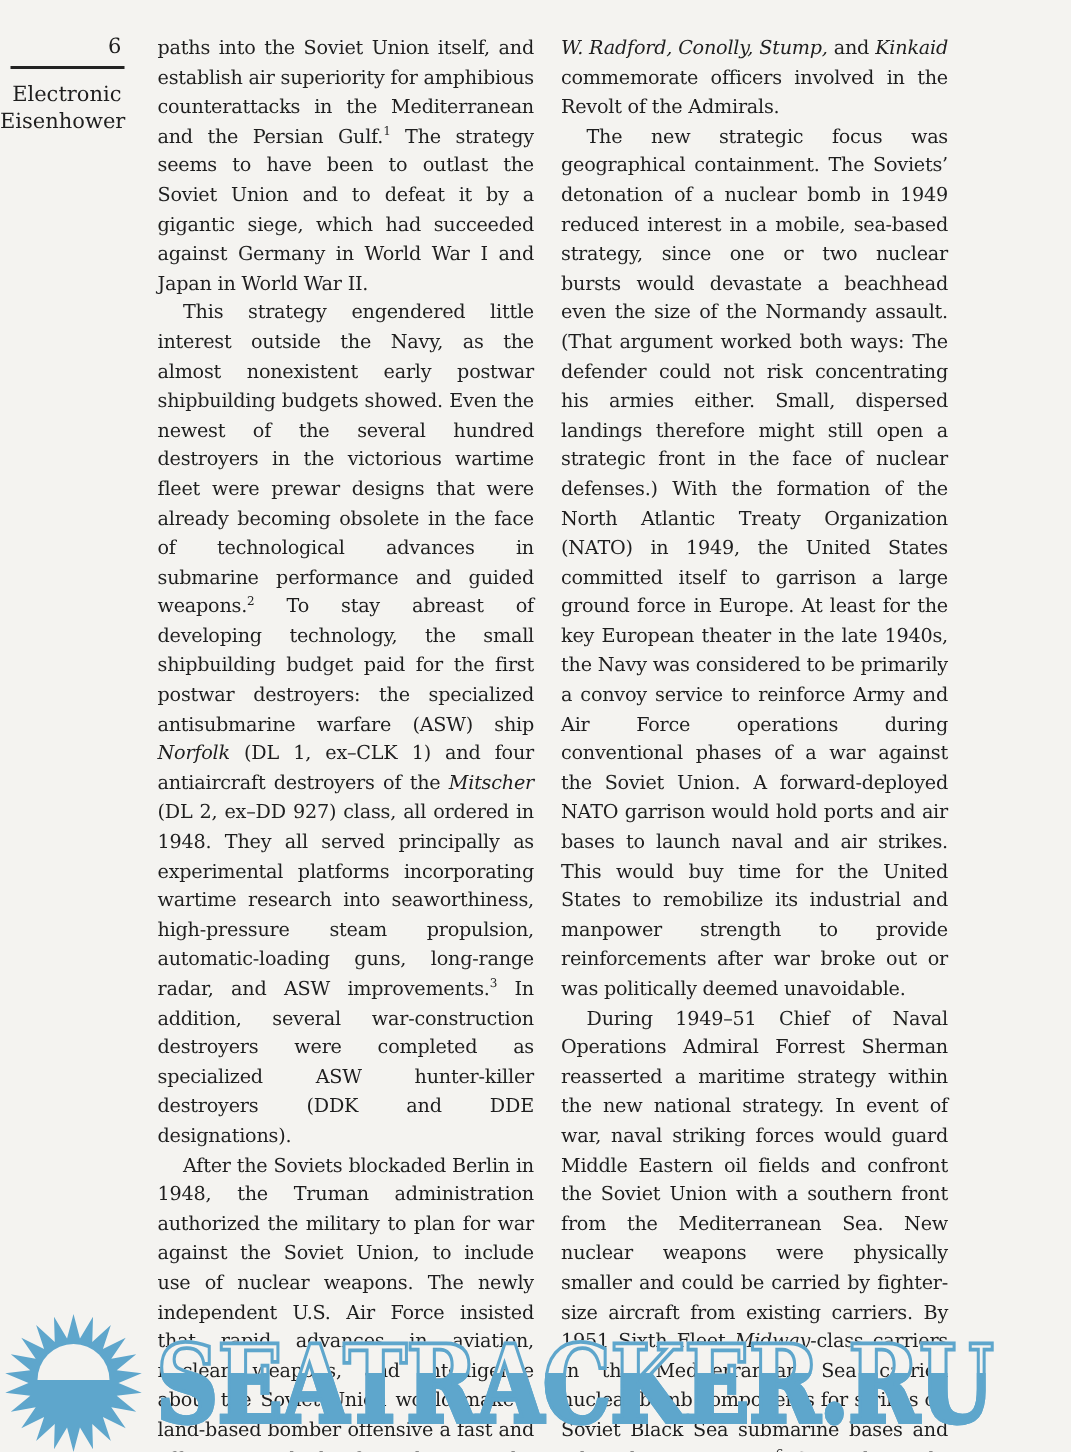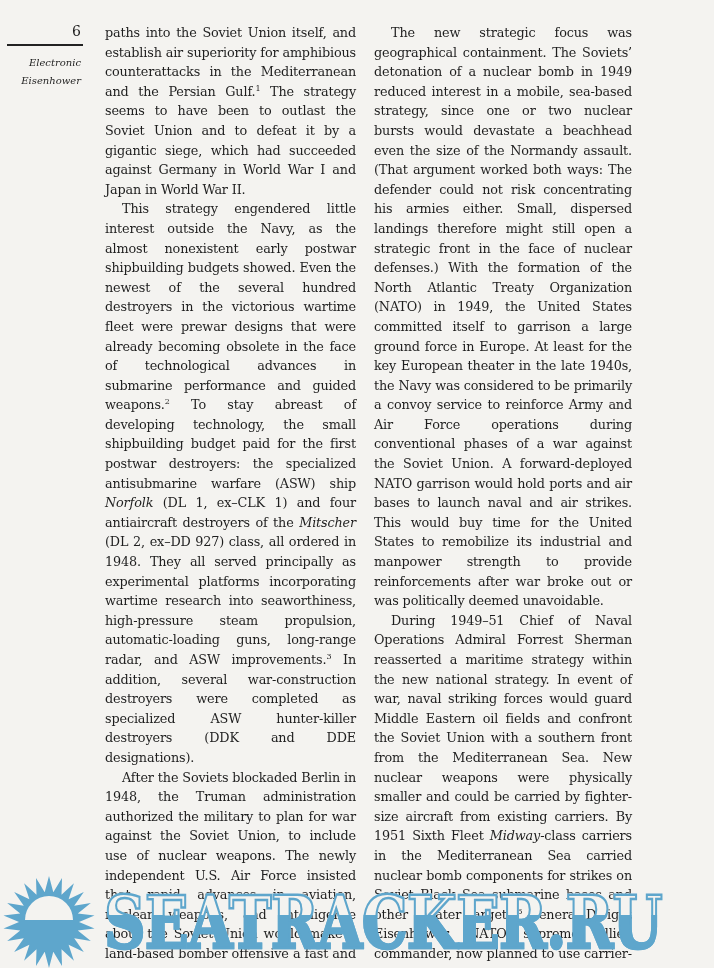--- a/index.html
+++ b/index.html
@@ -9,21 +9,21 @@
     font-family: "DejaVu Serif", "Liberation Serif", serif;
     color: #1e1e1e;
     position: relative;
   }
   .margin {
     position: absolute; left: 0; top: 22px; width: 83px;
     text-align: right;
   }
   .page-num { font-size: 14px; line-height: 18px; padding-right: 2px; }
   .rule { height: 2px; background: #222; margin: 4px 0 8px 7px; }
-  .running-head { font-style: italic; font-size: 10px; line-height: 18px; padding-right: 2px; }
+  .running-head { font-size: 14px; line-height: 18px; padding-right: 2px; }
   .col {
     position: absolute; top: 23px;
     font-size: 12.8px; line-height: 19.6px;
     text-align: justify; hyphens: manual;
     letter-spacing: -0.15px;
   }
   .col-left { left: 105px; width: 251px; }
   .col-right { left: 374px; width: 258px; }
   .col p { margin: 0; text-indent: 17px; }
   .col p.cont { text-indent: 0; }
@@ -54,20 +54,21 @@
   <div class="running-head">Electronic</div>
   <div class="running-head">Eisenhower</div>
 </div>
 
 <div class="col col-left" id="col-left">
     <p class="cont">paths into the Soviet Union itself, and establish air superiority for amphibious counterattacks in the Mediterranean and the Persian Gulf.<sup>1</sup> The strategy seems to have been to outlast the Soviet Union and to defeat it by a gigantic siege, which had succeeded against Germany in World War I and Japan in World War II.</p>
     <p>This strategy engendered little interest outside the Navy, as the almost nonexistent early postwar shipbuilding budgets showed. Even the newest of the several hundred destroyers in the victorious wartime fleet were prewar designs that were already becoming obsolete in the face of technological advances in submarine performance and guided weapons.<sup>2</sup> To stay abreast of developing technology, the small shipbuilding budget paid for the first postwar destroyers: the specialized antisubmarine warfare (ASW) ship <i>Norfolk</i> (DL 1, ex–CLK 1) and four antiaircraft destroyers of the <i>Mitscher</i> (DL 2, ex–DD 927) class, all ordered in 1948. They all served principally as experimental platforms incorporating wartime research into seaworthiness, high-pressure steam propulsion, automatic-loading guns, long-range radar, and ASW improvements.<sup>3</sup> In addition, several war-construction destroyers were completed as specialized ASW hunter-killer destroyers (DDK and DDE designations).</p>
     <p>After the Soviets blockaded Berlin in 1948, the Truman administration authorized the military to plan for war against the Soviet Union, to include use of nuclear weapons. The newly independent U.S. Air Force insisted that rapid advances in aviation, nuclear weapons, and intelligence about the Soviet Union would make a land-based bomber offensive a fast and efficient method of eradicating the Soviet Union as a military power during a war. Under strong congressional pressure, the Truman administration adopted the Air Force strategy, or at least the procurement plans for it, in preference to the Navy’s.</p>
   </div>
 <div class="col col-right" id="col-right">
+    <p class="cont"><i>W. Radford, Conolly, Stump,</i> and <i>Kinkaid</i> commemorate officers involved in the Revolt of the Admirals.</p>
     <p>The new strategic focus was geographical containment. The Soviets’ detonation of a nuclear bomb in 1949 reduced interest in a mobile, sea-based strategy, since one or two nuclear bursts would devastate a beachhead even the size of the Normandy assault. (That argument worked both ways: The defender could not risk concentrating his armies either. Small, dispersed landings therefore might still open a strategic front in the face of nuclear defenses.) With the formation of the North Atlantic Treaty Organization (NATO) in 1949, the United States committed itself to garrison a large ground force in Europe. At least for the key European theater in the late 1940s, the Navy was considered to be primarily a convoy service to reinforce Army and Air Force operations during conventional phases of a war against the Soviet Union. A forward-deployed NATO garrison would hold ports and air bases to launch naval and air strikes. This would buy time for the United States to remobilize its industrial and manpower strength to provide reinforcements after war broke out or was politically deemed unavoidable.</p>
     <p>During 1949–51 Chief of Naval Operations Admiral Forrest Sherman reasserted a maritime strategy within the new national strategy. In event of war, naval striking forces would guard Middle Eastern oil fields and confront the Soviet Union with a southern front from the Mediterranean Sea. New nuclear weapons were physically smaller and could be carried by fighter-size aircraft from existing carriers. By 1951 Sixth Fleet <i>Midway</i>-class carriers in the Mediterranean Sea carried nuclear bomb components for strikes on Soviet Black Sea submarine bases and other theater targets.<sup>6</sup> General Dwight Eisenhower, NATO supreme Allied commander, now planned to use carrier-based air power to strike Soviet ground forces within range of the Mediterranean and the North Sea.</p>
   </div>
 
 <div class="watermark">
   <svg class="sun" viewBox="0 0 94 92">
     <defs>
       <clipPath id="top">
           <rect x="0" y="0" width="94" height="44"></rect>
         </clipPath>

